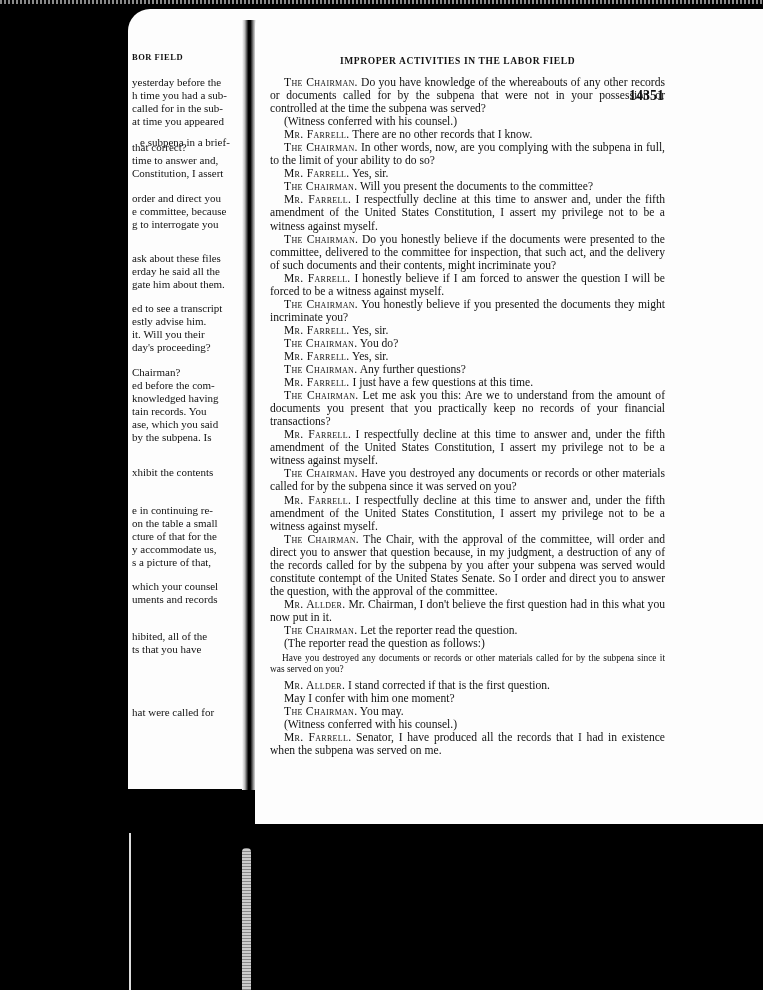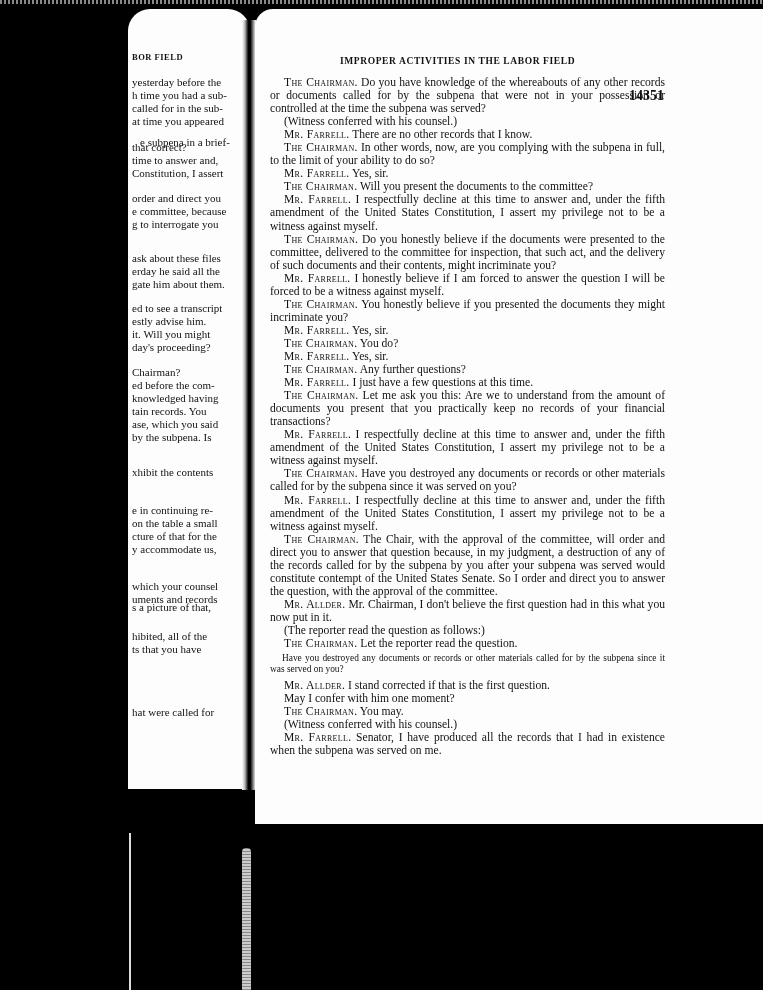--- a/index.html
+++ b/index.html
@@ -9,20 +9,21 @@
   }
   .top-strip {
     position:absolute; left:0; top:0; width:763px; height:4px;
     background:repeating-linear-gradient(90deg,#888 0 2px,#000 2px 4px);
   }
   
   .left-page {
     position:absolute; left:128px; top:9px; width:122px; height:780px;
     background:#fdfdfd; border-top-left-radius:22px; border-top-right-radius:22px;
     overflow:hidden;
+    padding-left:43px;
   }
   .left-page .edge {
     position:absolute; right:0; top:30px; width:8px; height:750px;
     background:repeating-linear-gradient(0deg,#9a9a9a 0 1px,#e0e0e0 1px 3px);
   }
   .left-header {
     position:absolute; left:4px; top:43px; font-size:8.5px; letter-spacing:0.5px;
     font-weight:bold; white-space:nowrap;
   }
   .left-line {
@@ -82,34 +83,34 @@
       <div class="left-line" style="top: 145px;">time to answer and,</div>
       <div class="left-line" style="top: 158px;">Constitution, I assert</div>
       <div class="left-line" style="top: 183px;">order and direct you</div>
       <div class="left-line" style="top: 196px; text-align: center;">e committee, because</div>
       <div class="left-line" style="top: 209px;">g to interrogate you</div>
       <div class="left-line" style="top: 243px;">ask about these files</div>
       <div class="left-line" style="top: 256px;">erday he said all the</div>
       <div class="left-line" style="top: 269px;">gate him about them.</div>
       <div class="left-line" style="top: 293px;">ed to see a transcript</div>
       <div class="left-line" style="top: 306px;">estly advise him.</div>
-      <div class="left-line" style="top: 319px;">it. Will you might</div>
+      <div class="left-line" style="top: 319px;">it. Will you their</div>
       <div class="left-line" style="top: 332px;">day's proceeding?</div>
       <div class="left-line" style="top: 357px;">Chairman?</div>
       <div class="left-line" style="top: 370px;">ed before the com-</div>
       <div class="left-line" style="top: 383px;">knowledged having</div>
       <div class="left-line" style="top: 396px; text-align: right;">tain records. You</div>
       <div class="left-line" style="top: 409px;">ase, which you said</div>
       <div class="left-line" style="top: 422px;">by the subpena. Is</div>
       <div class="left-line" style="top: 457px;">xhibit the contents</div>
       <div class="left-line" style="top: 495px;">e in continuing re-</div>
       <div class="left-line" style="top: 508px;">on the table a small</div>
       <div class="left-line" style="top: 521px;">cture of that for the</div>
       <div class="left-line" style="top: 534px;">y accommodate us,</div>
-      <div class="left-line" style="top: 547px; margin-top: 45px;">s a picture of that,</div>
+      <div class="left-line" style="top: 547px;">s a picture of that,</div>
       <div class="left-line" style="top: 571px;">which your counsel</div>
       <div class="left-line" style="top: 584px;">uments and records</div>
       <div class="left-line" style="top: 621px;">hibited, all of the</div>
       <div class="left-line" style="top: 634px;">ts that you have</div>
       <div class="left-line" style="top: 697px;">hat were called for</div>
     </div>
   <div class="edge"></div>
 </div>
 
 <div class="gutter"></div>
@@ -135,22 +136,22 @@
         <p class="para"><span class="sc">The Chairman.</span><span> You do?</span></p>
         <p class="para"><span class="sc">Mr. Farrell.</span><span> Yes, sir.</span></p>
         <p class="para"><span class="sc">The Chairman.</span><span> Any further questions?</span></p>
         <p class="para"><span class="sc">Mr. Farrell.</span><span> I just have a few questions at this time.</span></p>
         <p class="para"><span class="sc">The Chairman.</span><span> Let me ask you this: Are we to understand from the amount of documents you present that you practically keep no records of your financial transactions?</span></p>
         <p class="para"><span class="sc">Mr. Farrell.</span><span> I respectfully decline at this time to answer and, under the fifth amendment of the United States Constitution, I assert my privilege not to be a witness against myself.</span></p>
         <p class="para"><span class="sc">The Chairman.</span><span> Have you destroyed any documents or records or other materials called for by the subpena since it was served on you?</span></p>
         <p class="para"><span class="sc">Mr. Farrell.</span><span> I respectfully decline at this time to answer and, under the fifth amendment of the United States Constitution, I assert my privilege not to be a witness against myself.</span></p>
         <p class="para"><span class="sc">The Chairman.</span><span> The Chair, with the approval of the committee, will order and direct you to answer that question because, in my judgment, a destruction of any of the records called for by the subpena by you after your subpena was served would constitute contempt of the United States Senate. So I order and direct you to answer the question, with the approval of the committee.</span></p>
         <p class="para"><span class="sc">Mr. Allder.</span><span> Mr. Chairman, I don't believe the first question had in this what you now put in it.</span></p>
+        <p class="para"><span class="sc">The Chairman.</span><span> Let the reporter read the question.</span></p>
         <p class="para"><span>(The reporter read the question as follows:)</span></p>
-        <p class="para"><span class="sc">The Chairman.</span><span> Let the reporter read the question.</span></p>
       </div>
     <p class="para quote">Have you destroyed any documents or records or other materials called for by the subpena since it was served on you?</p>
     <div id="paras-after">
         <p class="para"><span class="sc">Mr. Allder.</span><span> I stand corrected if that is the first question.</span></p>
         <p class="para"><span>May I confer with him one moment?</span></p>
         <p class="para"><span class="sc">The Chairman.</span><span> You may.</span></p>
         <p class="para"><span>(Witness conferred with his counsel.)</span></p>
         <p class="para"><span class="sc">Mr. Farrell.</span><span> Senator, I have produced all the records that I had in existence when the subpena was served on me.</span></p>
       </div>
   </div>

